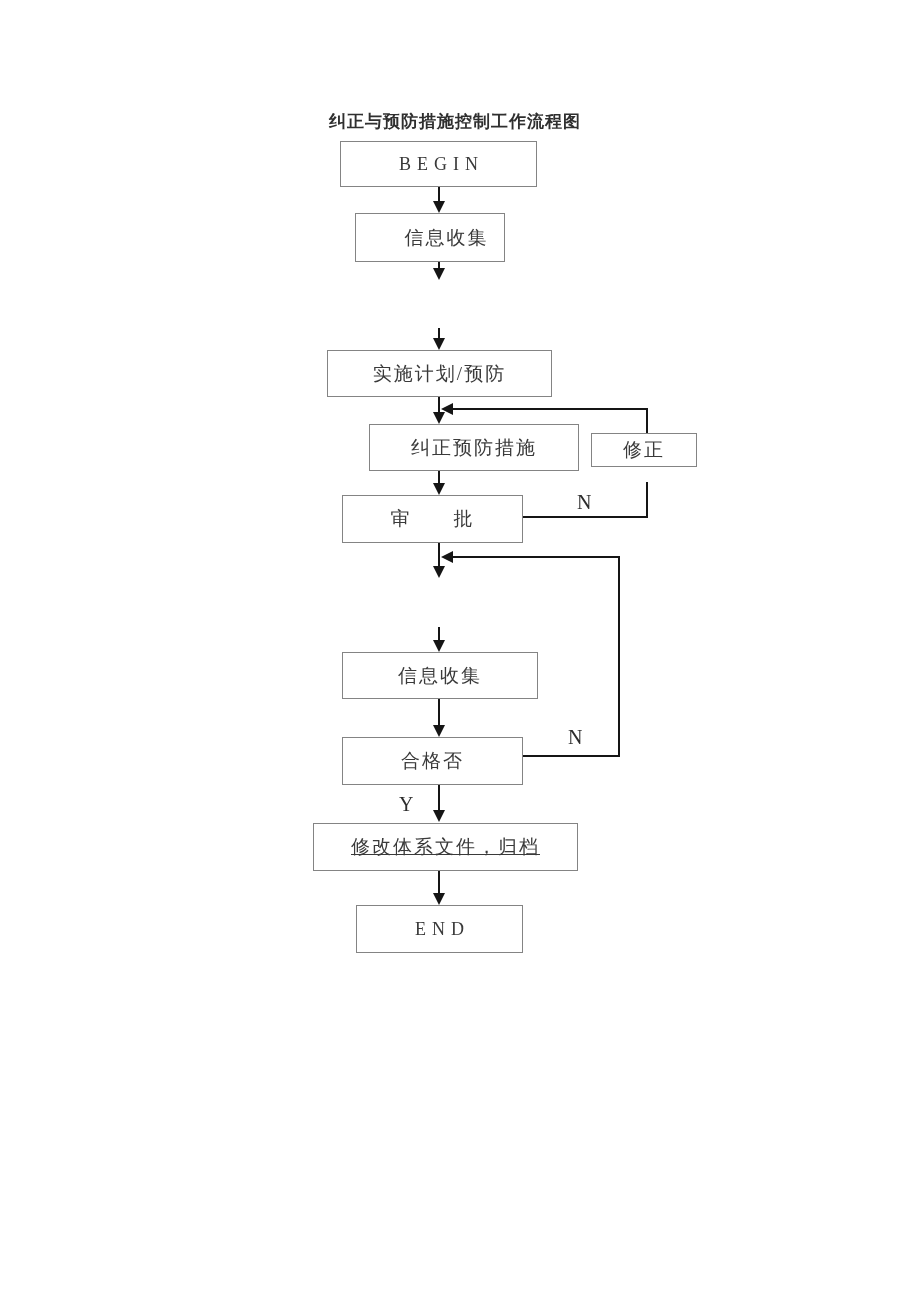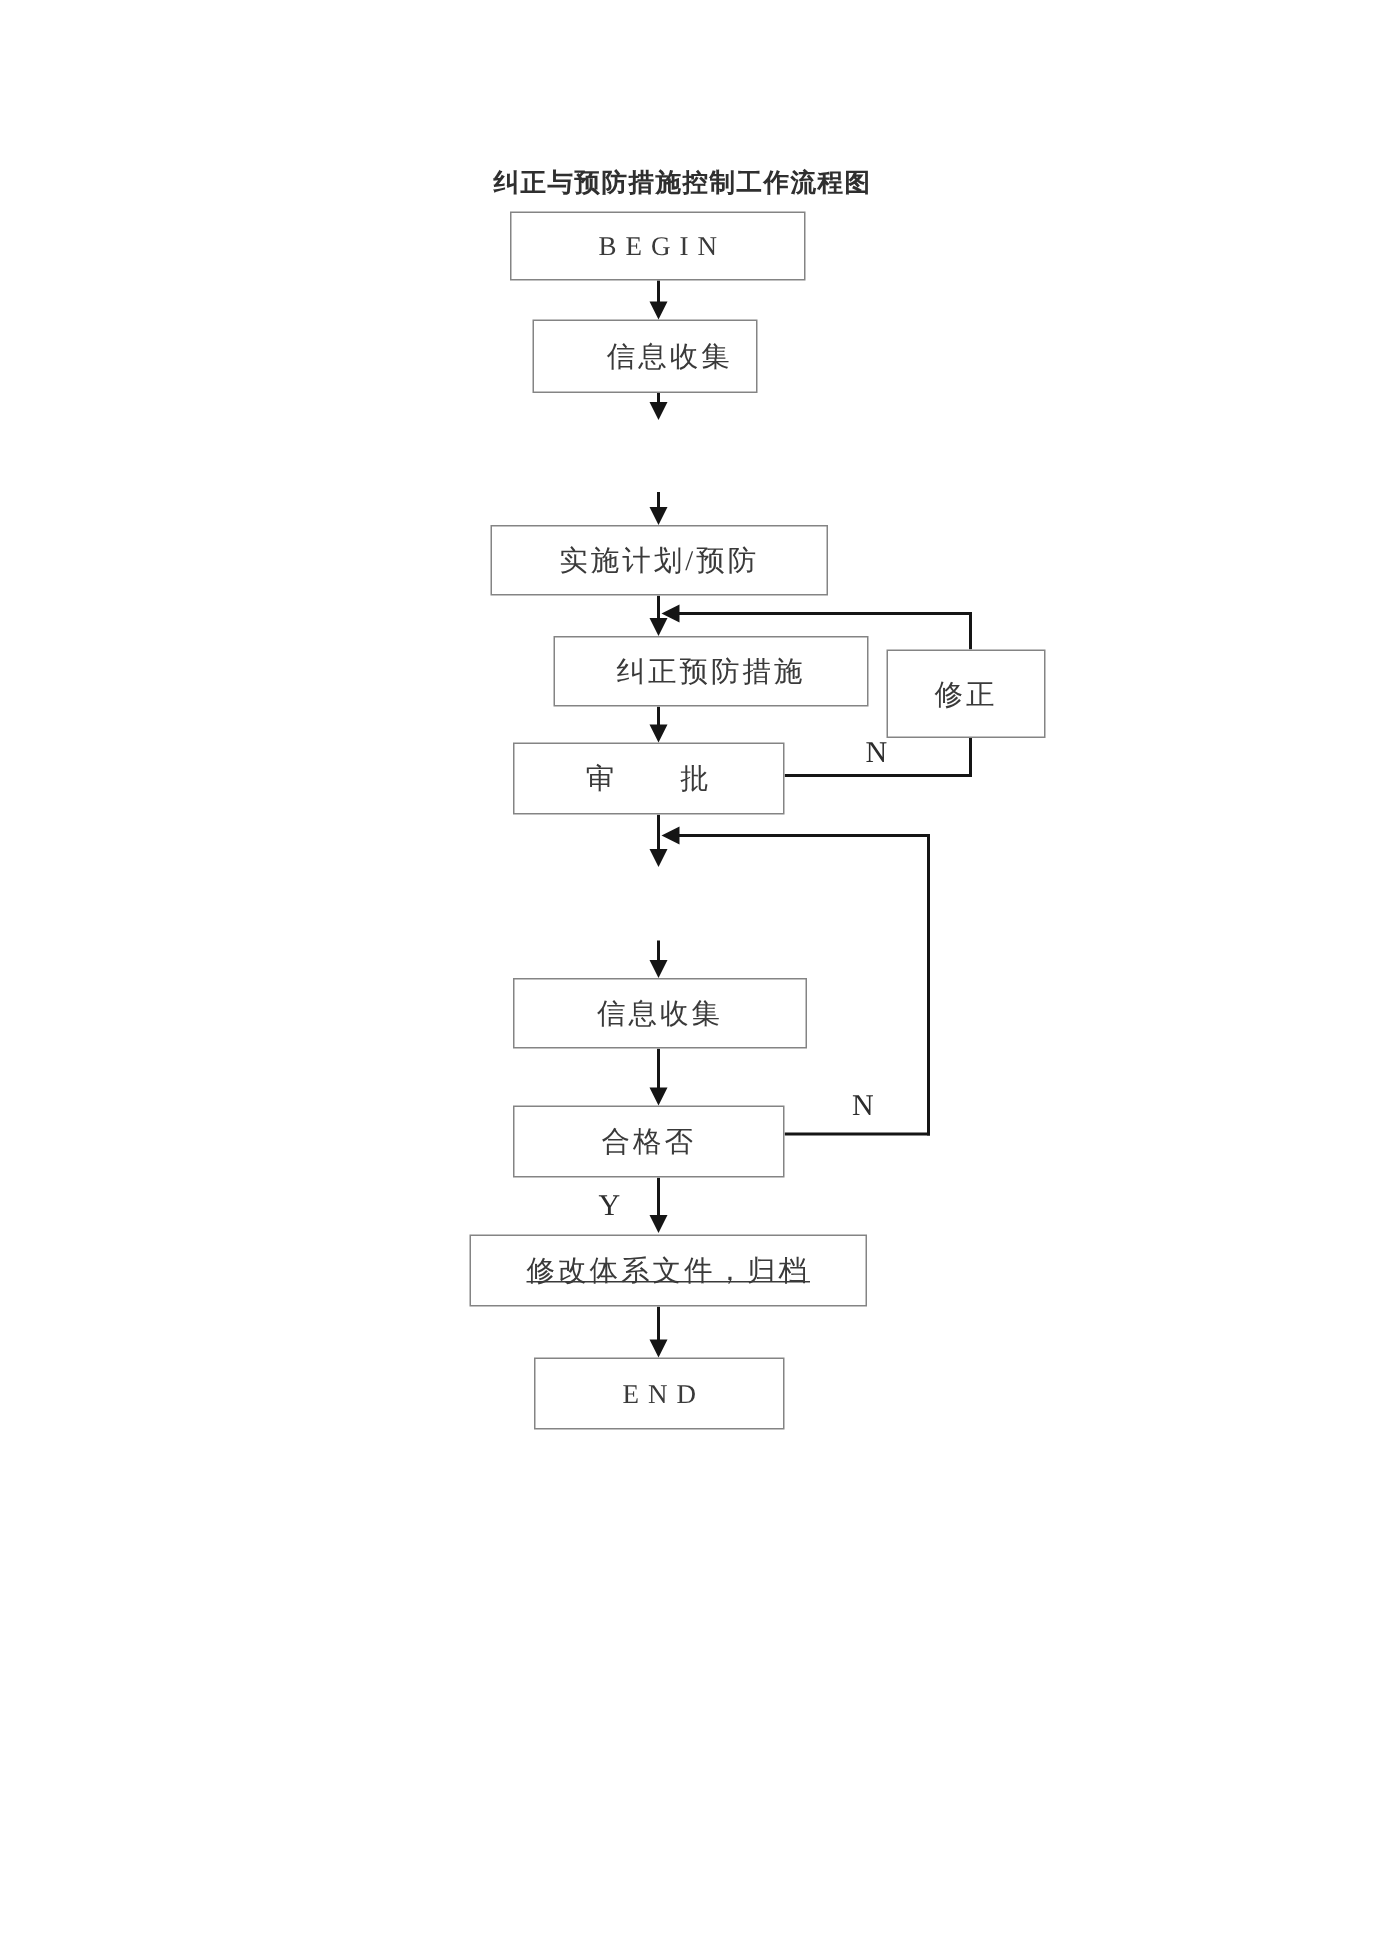--- a/index.html
+++ b/index.html
@@ -45,21 +45,21 @@
     font-size: 18px;
     letter-spacing: 6px;
     padding-left: 6px; 
   }
   
   .n-begin      { left:340px; top:141px; width:197px; height:46px; }
   .n-info       { left:355px; top:213px; width:150px; height:49px;padding-left:33px; }
   .n-cause      { left:355px; top:280px; width:168px; height:48px; }
   .n-formulate  { left:327px; top:350px; width:225px; height:47px; }
   .n-measures   { left:341px; top:424px; width:210px; height:47px;margin-left:28px; }
-  .n-revision   { left:591px; top:433px; width:106px; height:59px; }
+  .n-revision   { left:591px; top:433px; width:106px; height:34px; }
   .n-approval   { left:342px; top:495px; width:181px; height:48px; }
   .n-implement  { left:342px; top:580px; width:196px; height:47px; }
   .n-evaluate   { left:342px; top:652px; width:196px; height:47px; }
   .n-qualified  { left:342px; top:737px; width:181px; height:48px; }
   .n-modify     { left:313px; top:823px; width:265px; height:48px;text-decoration:underline; }
   .n-end        { left:356px; top:905px; width:167px; height:48px; }
 
   
   .vl { position: absolute; width: 2px;  background: #151515; z-index: 1; }
   .hl { position: absolute; height: 2px; background: #151515; z-index: 1; }

